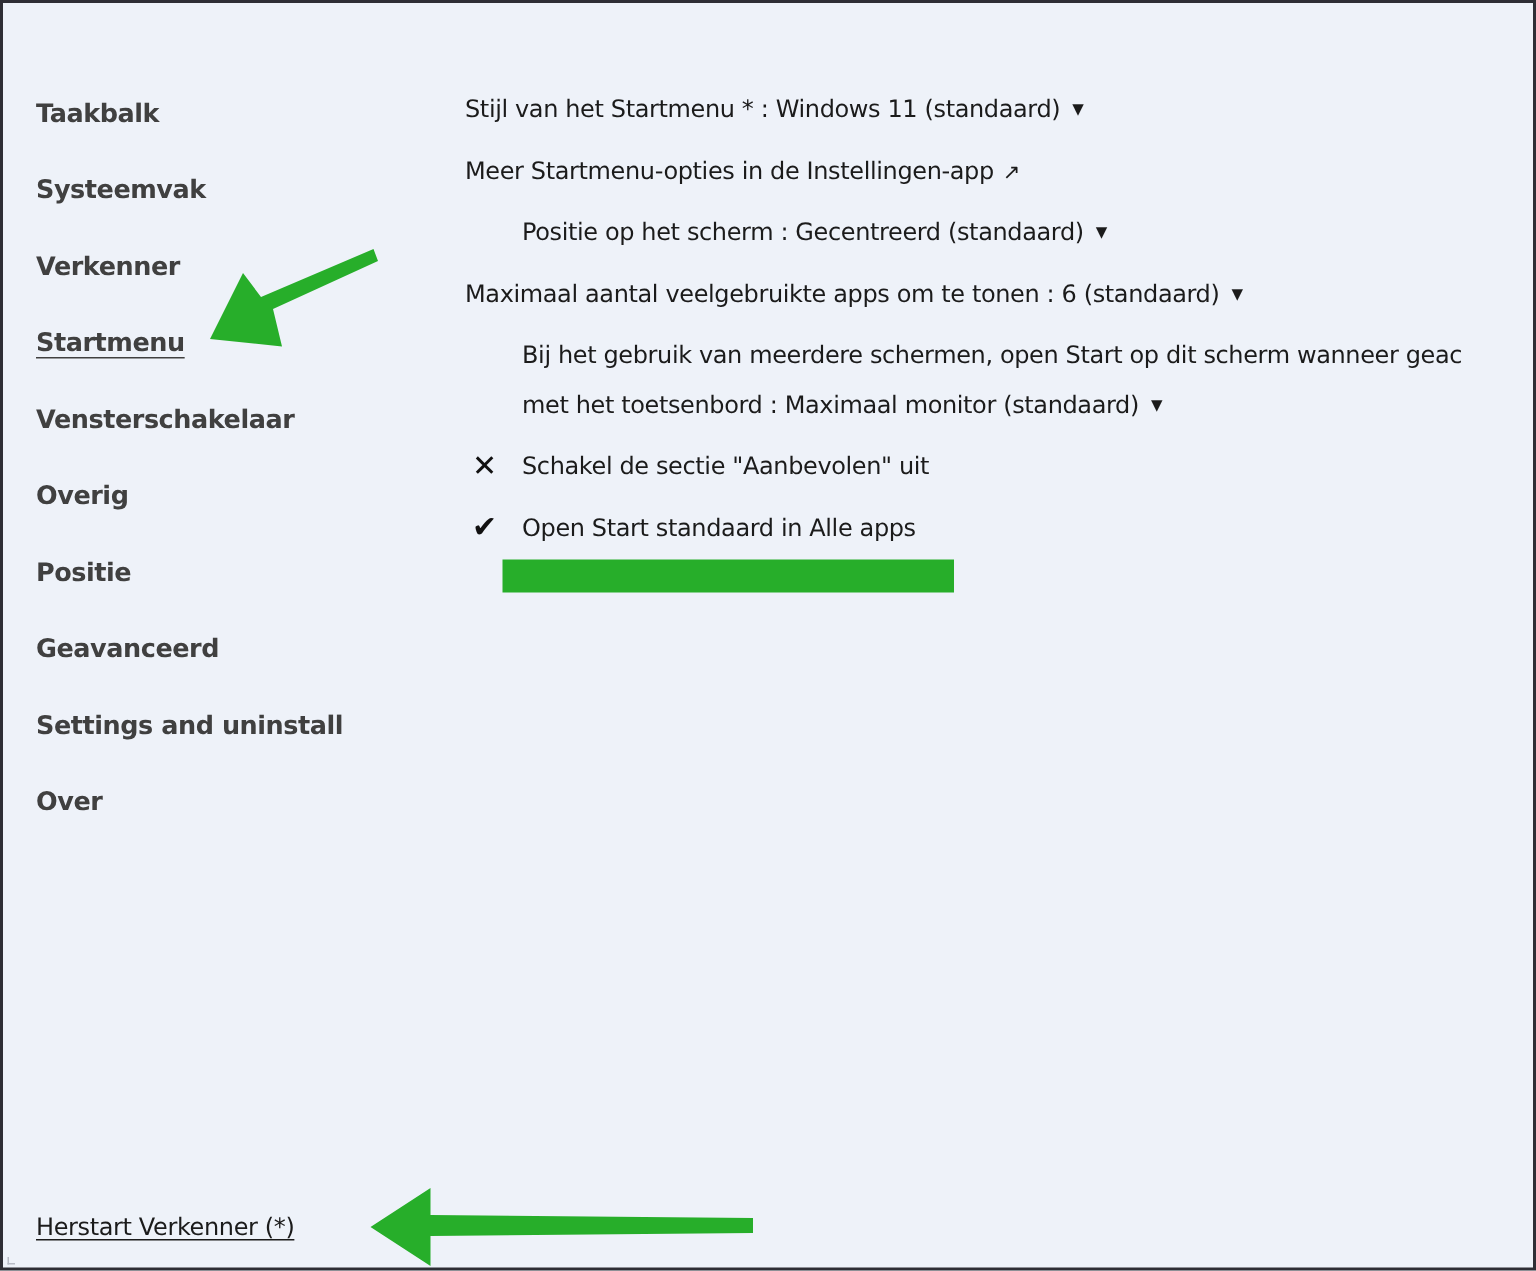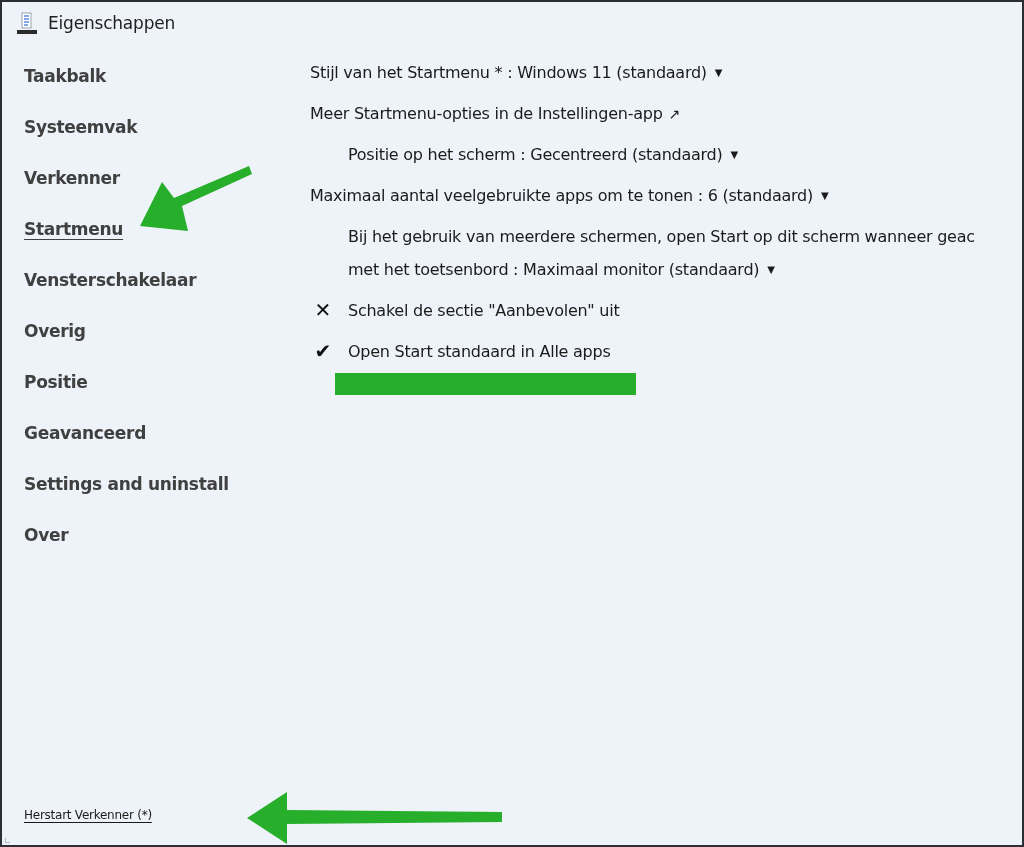--- a/index.html
+++ b/index.html
@@ -44,50 +44,39 @@
     }
     .row.static { cursor: default; text-align: right; }
     .caret { font-size: 10px; margin-left: 8px; position: relative; top: -2px; }
     .ext { font-size: 14px; margin-left: 6px; }
     .mark {
       position: absolute; font-size: 20px; font-weight: bold; color: #111;
       width: 24px; text-align: center;
     }
     .restart-link {
       position: absolute; left: 22px; top: 806px;
-      font-size: 12px; color: #1b1b1b; text-decoration: underline;
+      font-size: 16px; color: #1b1b1b; text-decoration: underline;
       text-underline-offset: 3px; cursor: pointer; letter-spacing: -0.25px;
       white-space: nowrap;
     }
     .annot { position: absolute; left: 0; top: 0; pointer-events: none; }
     .green-bar {
       position: absolute; left: 333px; top: 371px; width: 301px; height: 22px;
       background: #27ae2a;
     }
     .resize-grip {
       position: absolute; left: 3px; top: 836px; width: 5px; height: 5px;
       border-left: 1px solid #b8bcc6; border-bottom: 1px solid #b8bcc6;
     }
   </style>
 </head>
 <body>
 
 <div class="window">
 
-  <div class="titlebar">
-    <svg class="app-icon" viewBox="0 0 22 24">
-      <rect x="6" y="1" width="9" height="15" fill="#ffffff" stroke="#9aa3b2" stroke-width="1"></rect>
-      <line x1="8" y1="4" x2="13" y2="4" stroke="#3a6fd8" stroke-width="1.2"></line>
-      <line x1="8" y1="7" x2="13" y2="7" stroke="#3a6fd8" stroke-width="1.2"></line>
-      <line x1="8" y1="10" x2="13" y2="10" stroke="#3a6fd8" stroke-width="1.2"></line>
-      <line x1="8" y1="13" x2="12" y2="13" stroke="#3a6fd8" stroke-width="1.2"></line>
-      <rect x="1" y="18" width="20" height="4" fill="#2b2b2b"></rect>
-    </svg>
-    <span class="title">Eigenschappen</span>
-  </div>
 
   <nav class="sidebar-nav">
     <div class="nav-item" style="top:64px">Taakbalk</div>
     <div class="nav-item" style="top:115px">Systeemvak</div>
     <div class="nav-item" style="top:166px">Verkenner</div>
     <div class="nav-item active" style="top:217px">Startmenu</div>
     <div class="nav-item" style="top:268px">Vensterschakelaar</div>
     <div class="nav-item" style="top:319px">Overig</div>
     <div class="nav-item" style="top:370px">Positie</div>
     <div class="nav-item" style="top:421px">Geavanceerd</div>

